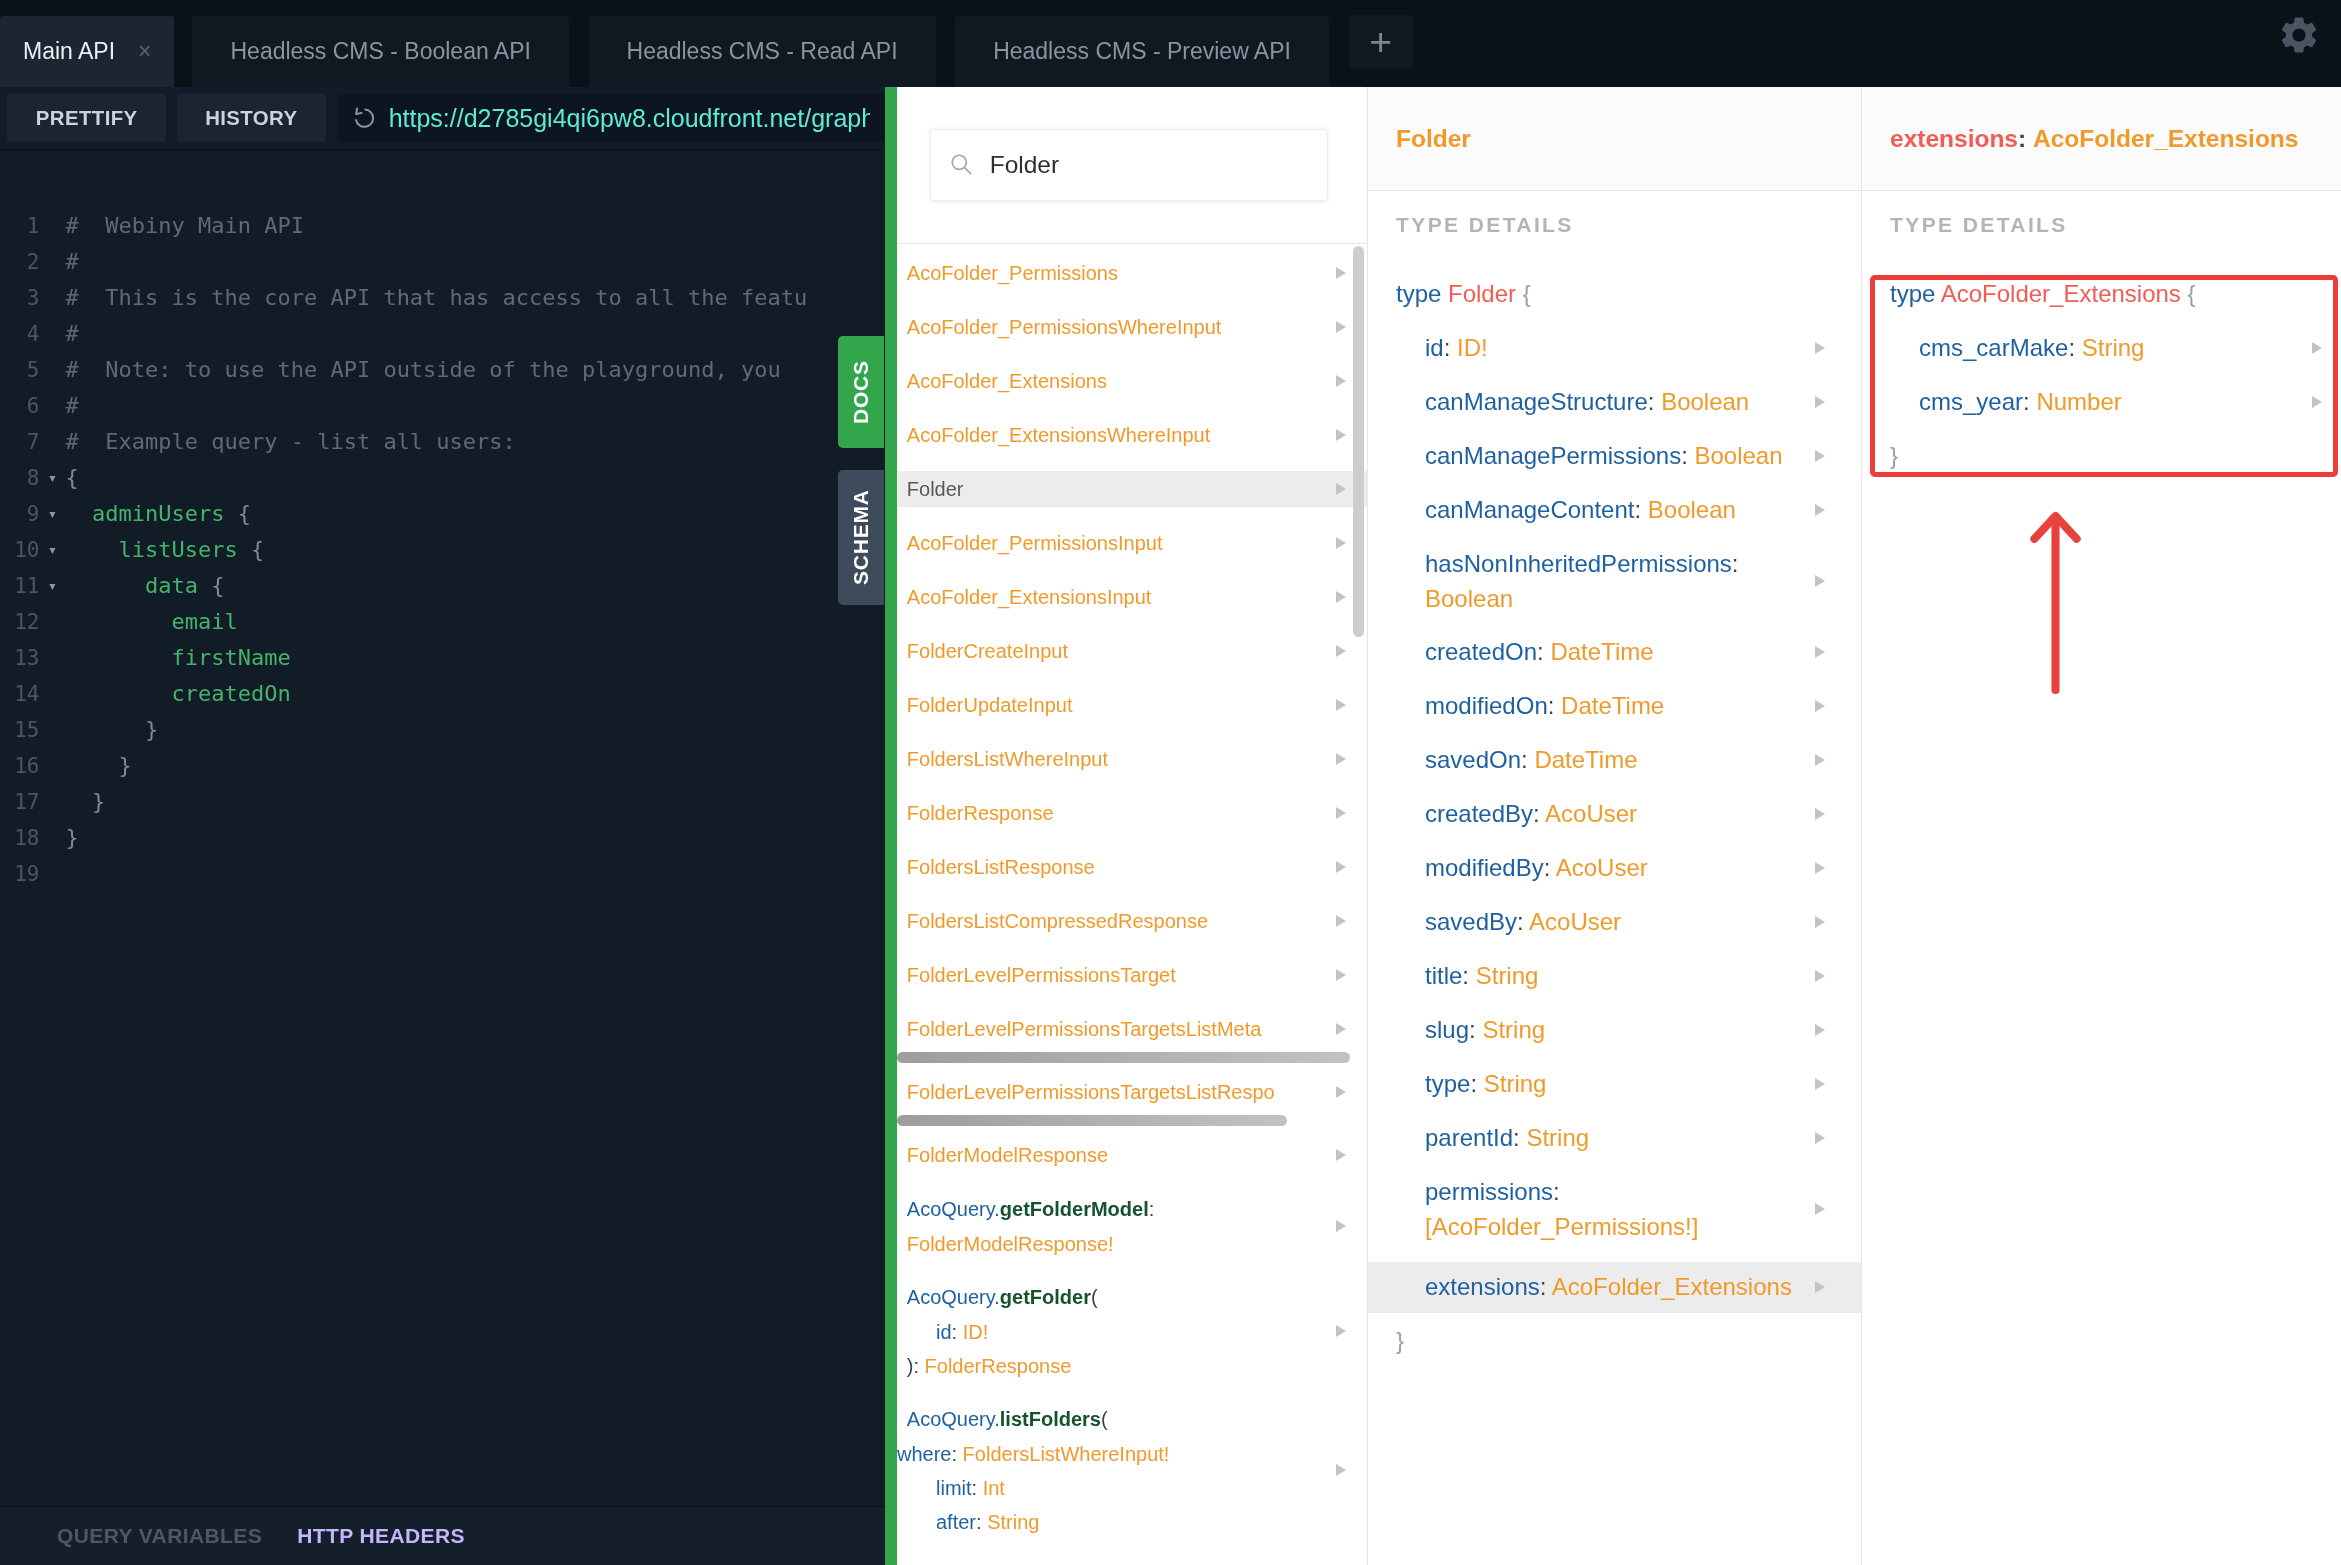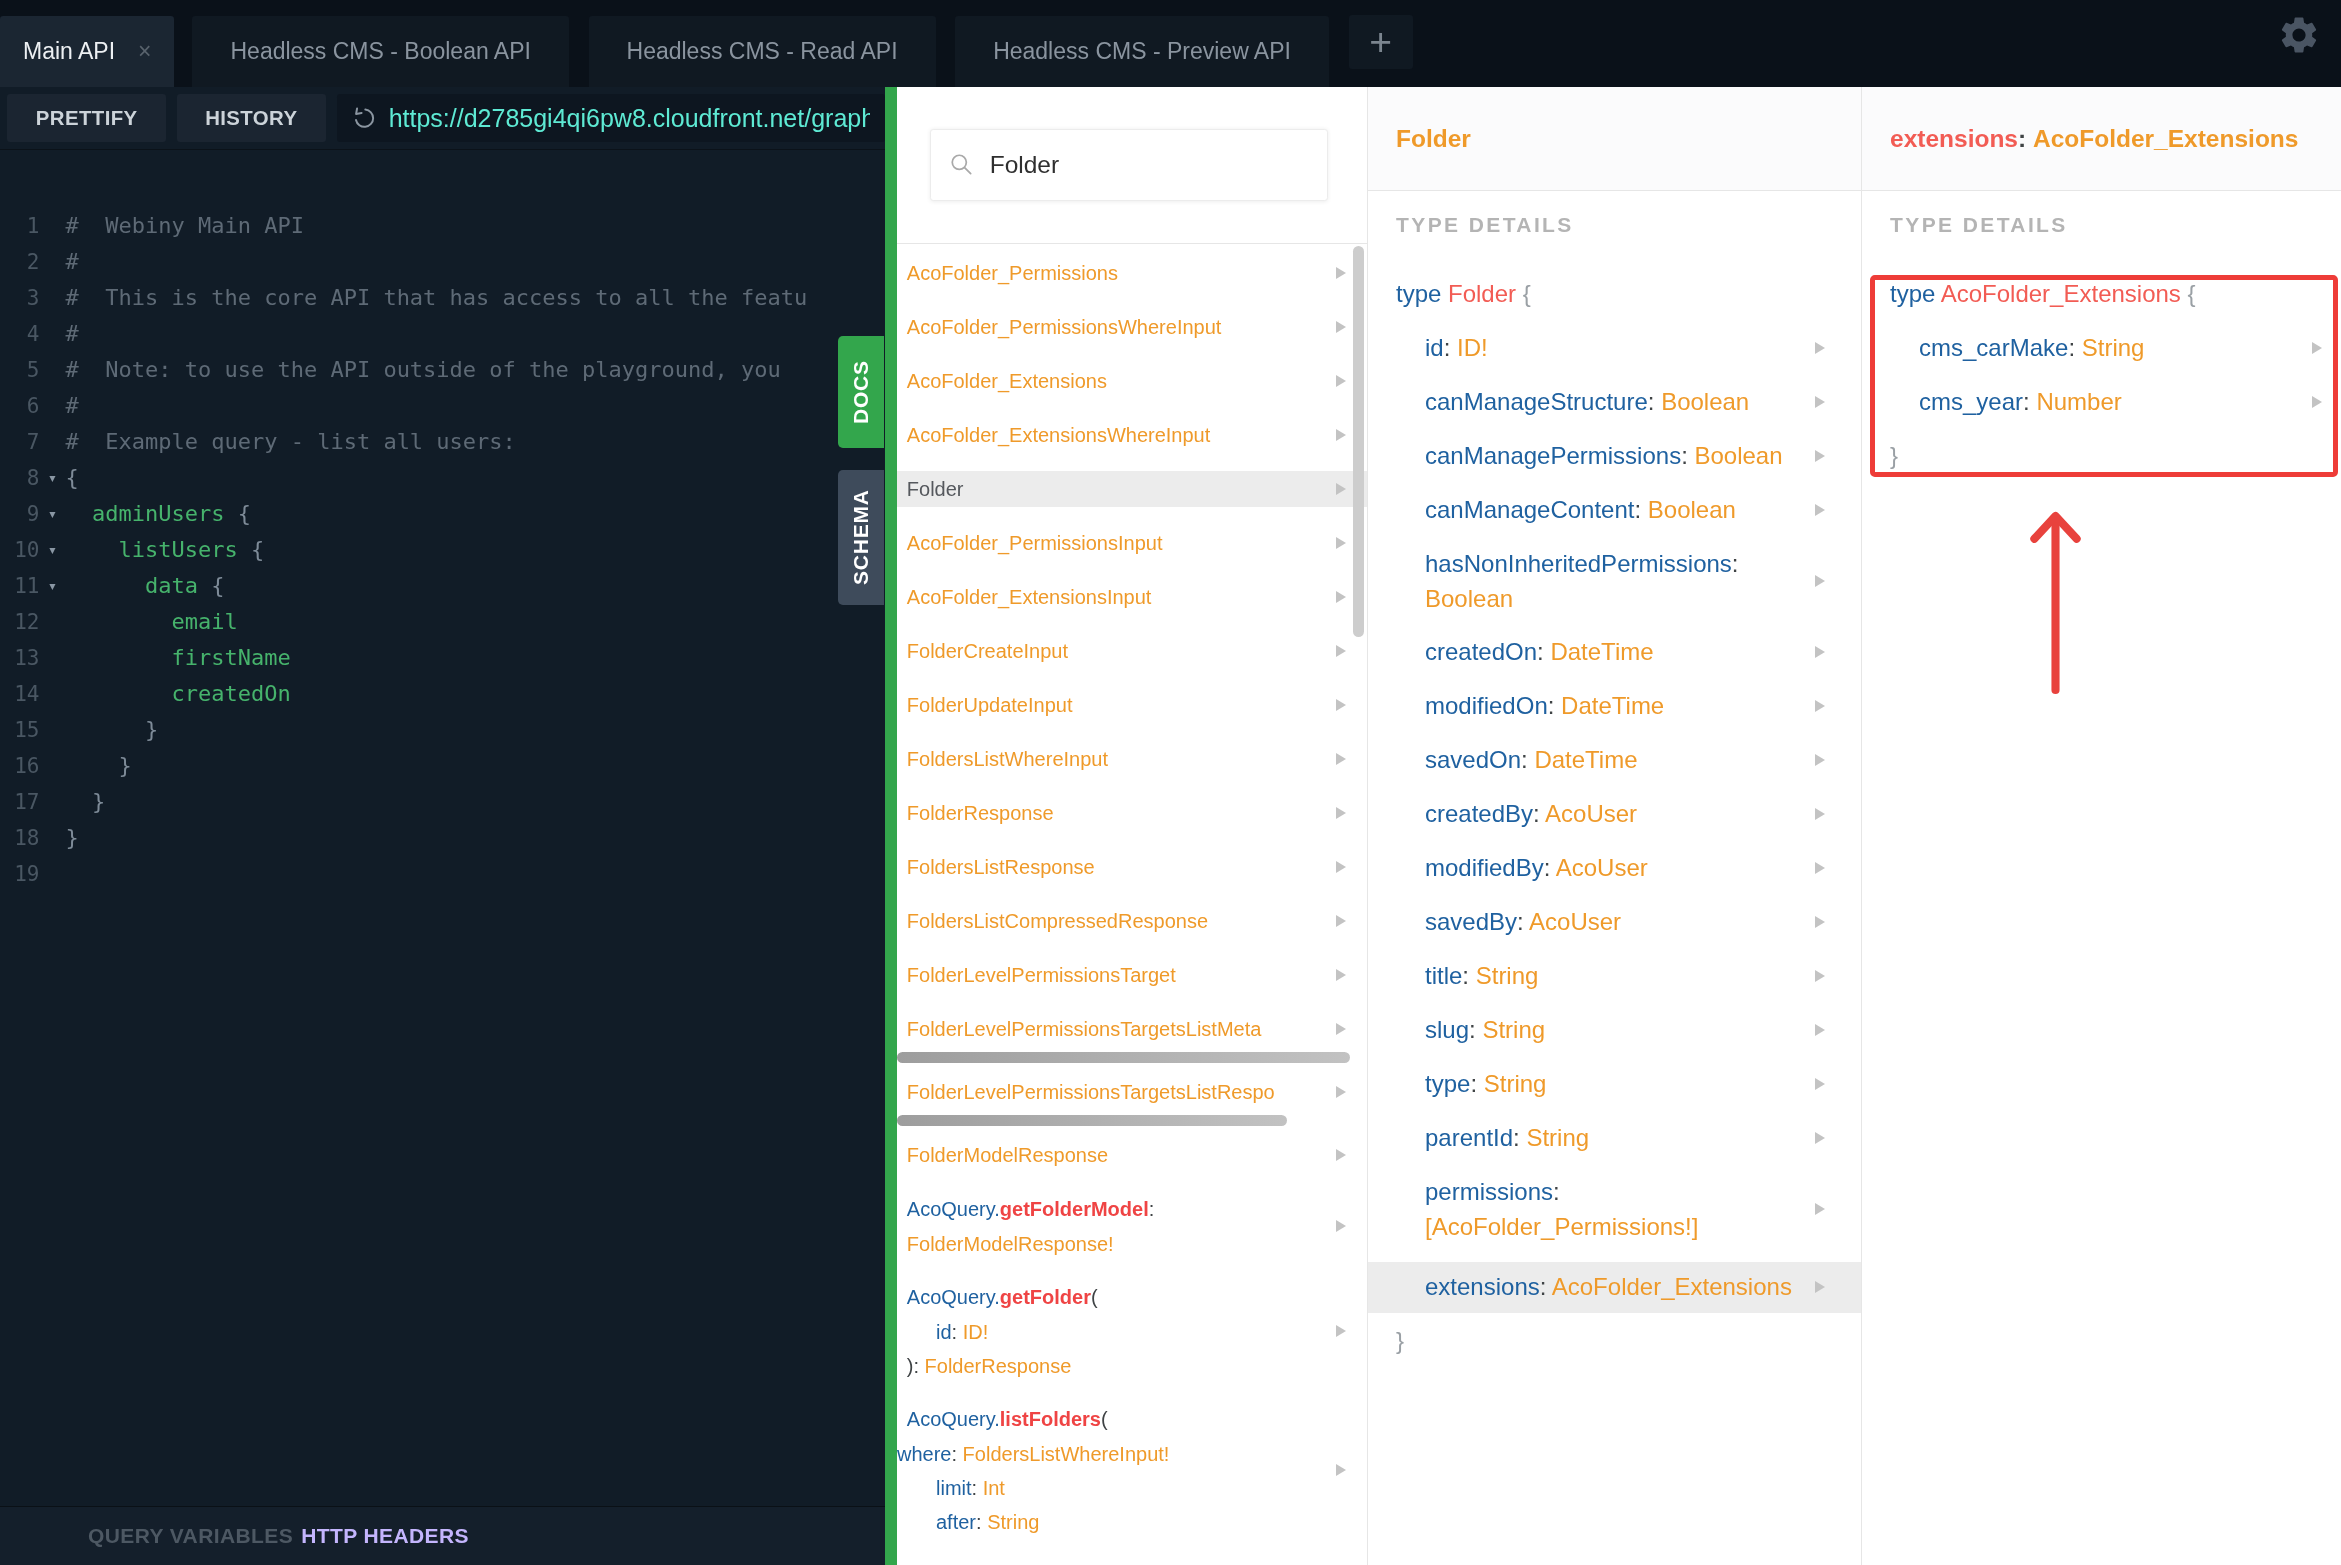--- a/index.html
+++ b/index.html
@@ -30,21 +30,21 @@
               font-family:"Liberation Sans",sans-serif; }
 
   .editor { position:absolute; left:0; top:64px; right:0; bottom:59px; padding-top:57px; padding-left:6.5px; overflow:hidden; }
   .cm-line { display:flex; height:36px; line-height:36px; font-family:"DejaVu Sans Mono",monospace; font-size:22px; }
   .ln { width:33px; text-align:right; color:#4a5763; flex:none; font-size:21px; }
   .fold { width:26px; text-align:center; color:#8a97a4; flex:none; font-size:15.5px; }
   .code { white-space:pre; }
   .e-cm { color:#5e6a76; } .e-f { color:#46b36c; } .e-p { color:#7e8b98; }
 
   .footer { position:absolute; left:0; right:0; bottom:0; height:59px; background:#141f2b; border-top:0.8px solid #0a1016;
-            display:flex; align-items:center; padding-left:88px; gap:8px; font-weight:700; font-size:21px; letter-spacing:0.4px; }
+            display:flex; align-items:center; padding-left:57px; gap:35px; font-weight:700; font-size:21px; letter-spacing:0.4px; }
   .footer .qv { color:#4d5863; cursor:pointer; }
   .footer .hh { color:#c4b5fd; cursor:pointer; }
 
   
   .green-strip { position:absolute; left:885px; top:87px; width:12.2px; height:1478px; background:#33a64c; }
   .side-tab { position:absolute; width:46px; color:#fff; font-weight:700; font-size:21px; letter-spacing:0.8px;
               writing-mode:vertical-rl; transform:rotate(180deg); display:flex; align-items:center; justify-content:center;
               border-radius:0 4.9px 4.9px 0; cursor:pointer; z-index:5; }
   .docs-tab { left:838px; top:336px; height:112px; background:#33a64c; }
   .schema-tab { left:838px; top:470px; height:135px; background:#3e4b5b; }
@@ -79,21 +79,21 @@
   .prow { position:relative; margin-bottom:18px; cursor:pointer; }
   .prow.hl { background:#ececec; padding:7.3px 0; margin-bottom:10.6px; }
 
   .tri { position:absolute; width:0; height:0; border-left:10.6px solid #c3c3c3;
          border-top:6.5px solid transparent; border-bottom:6.5px solid transparent; top:50%; margin-top:-6.5px; }
   .doc-item .tri { right:21px; }
   .pane3 .tri { right:36px; }
   .pane4 .tri { right:19.6px; }
 
   
-  .c-o { color:#ef9a2a; } .c-b { color:#1f61a0; } .c-bb { color:#ef4444; font-weight:700; }
+  .c-o { color:#ef9a2a; } .c-b { color:#1f61a0; } .c-bb { color:#14532d; font-weight:700; }
   .c-r { color:#f25c54; } .c-k { color:#3f4345; } .c-g { color:#9aa0a5; } .c-sel { color:#55585d; }
 
   
   .annotation-rect { position:absolute; left:8.2px; top:188px; width:468px; height:202px;
                      border:5.7px solid #ee3c38; border-radius:4.9px; pointer-events:none; z-index:6; }
   .annotation-arrow { position:absolute; left:161px; top:414px; z-index:6; pointer-events:none; }
 </style>
 </head>
 <body>
 

